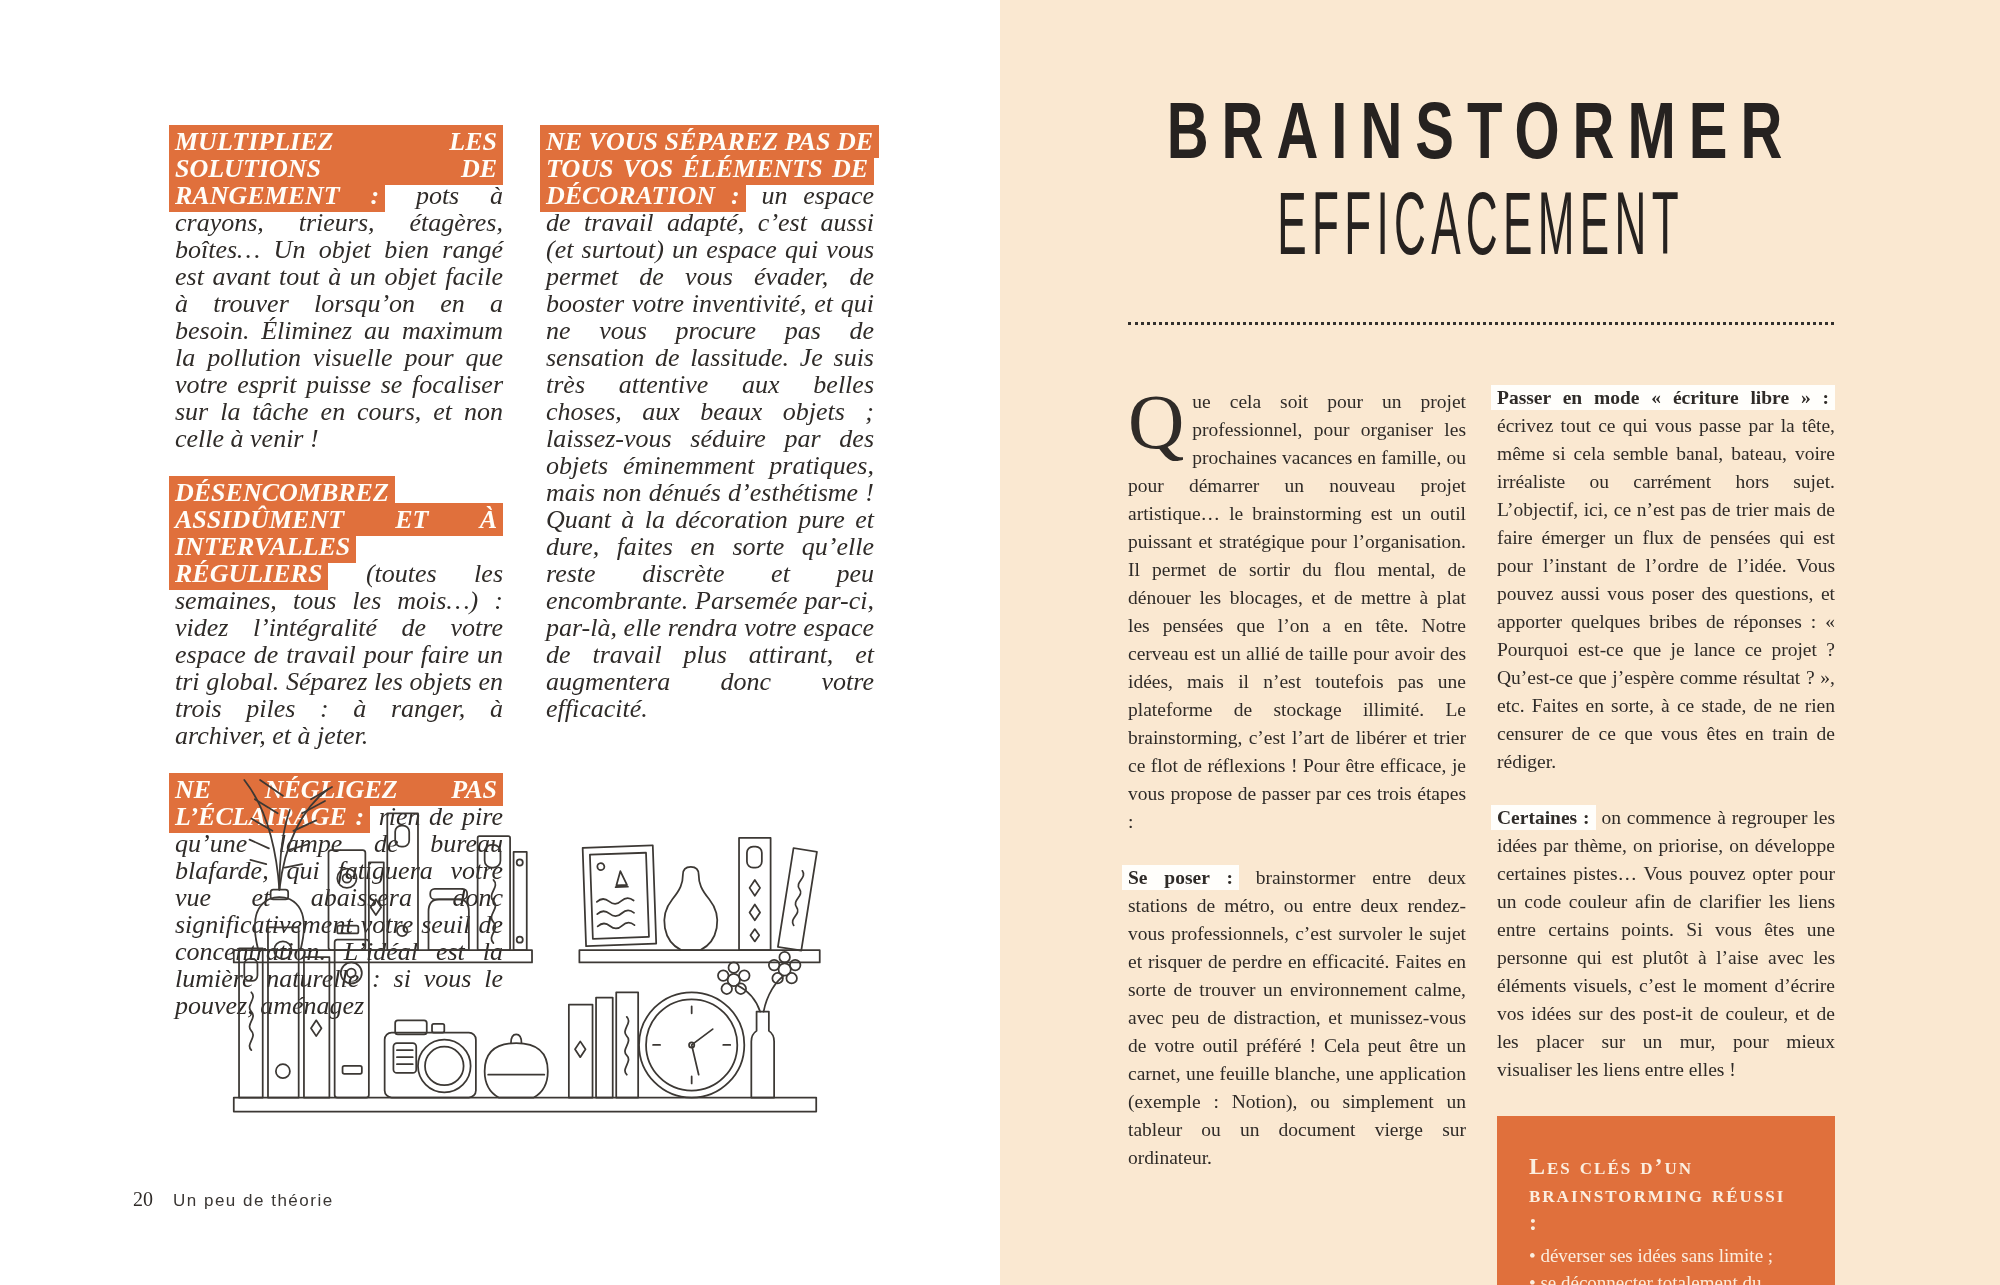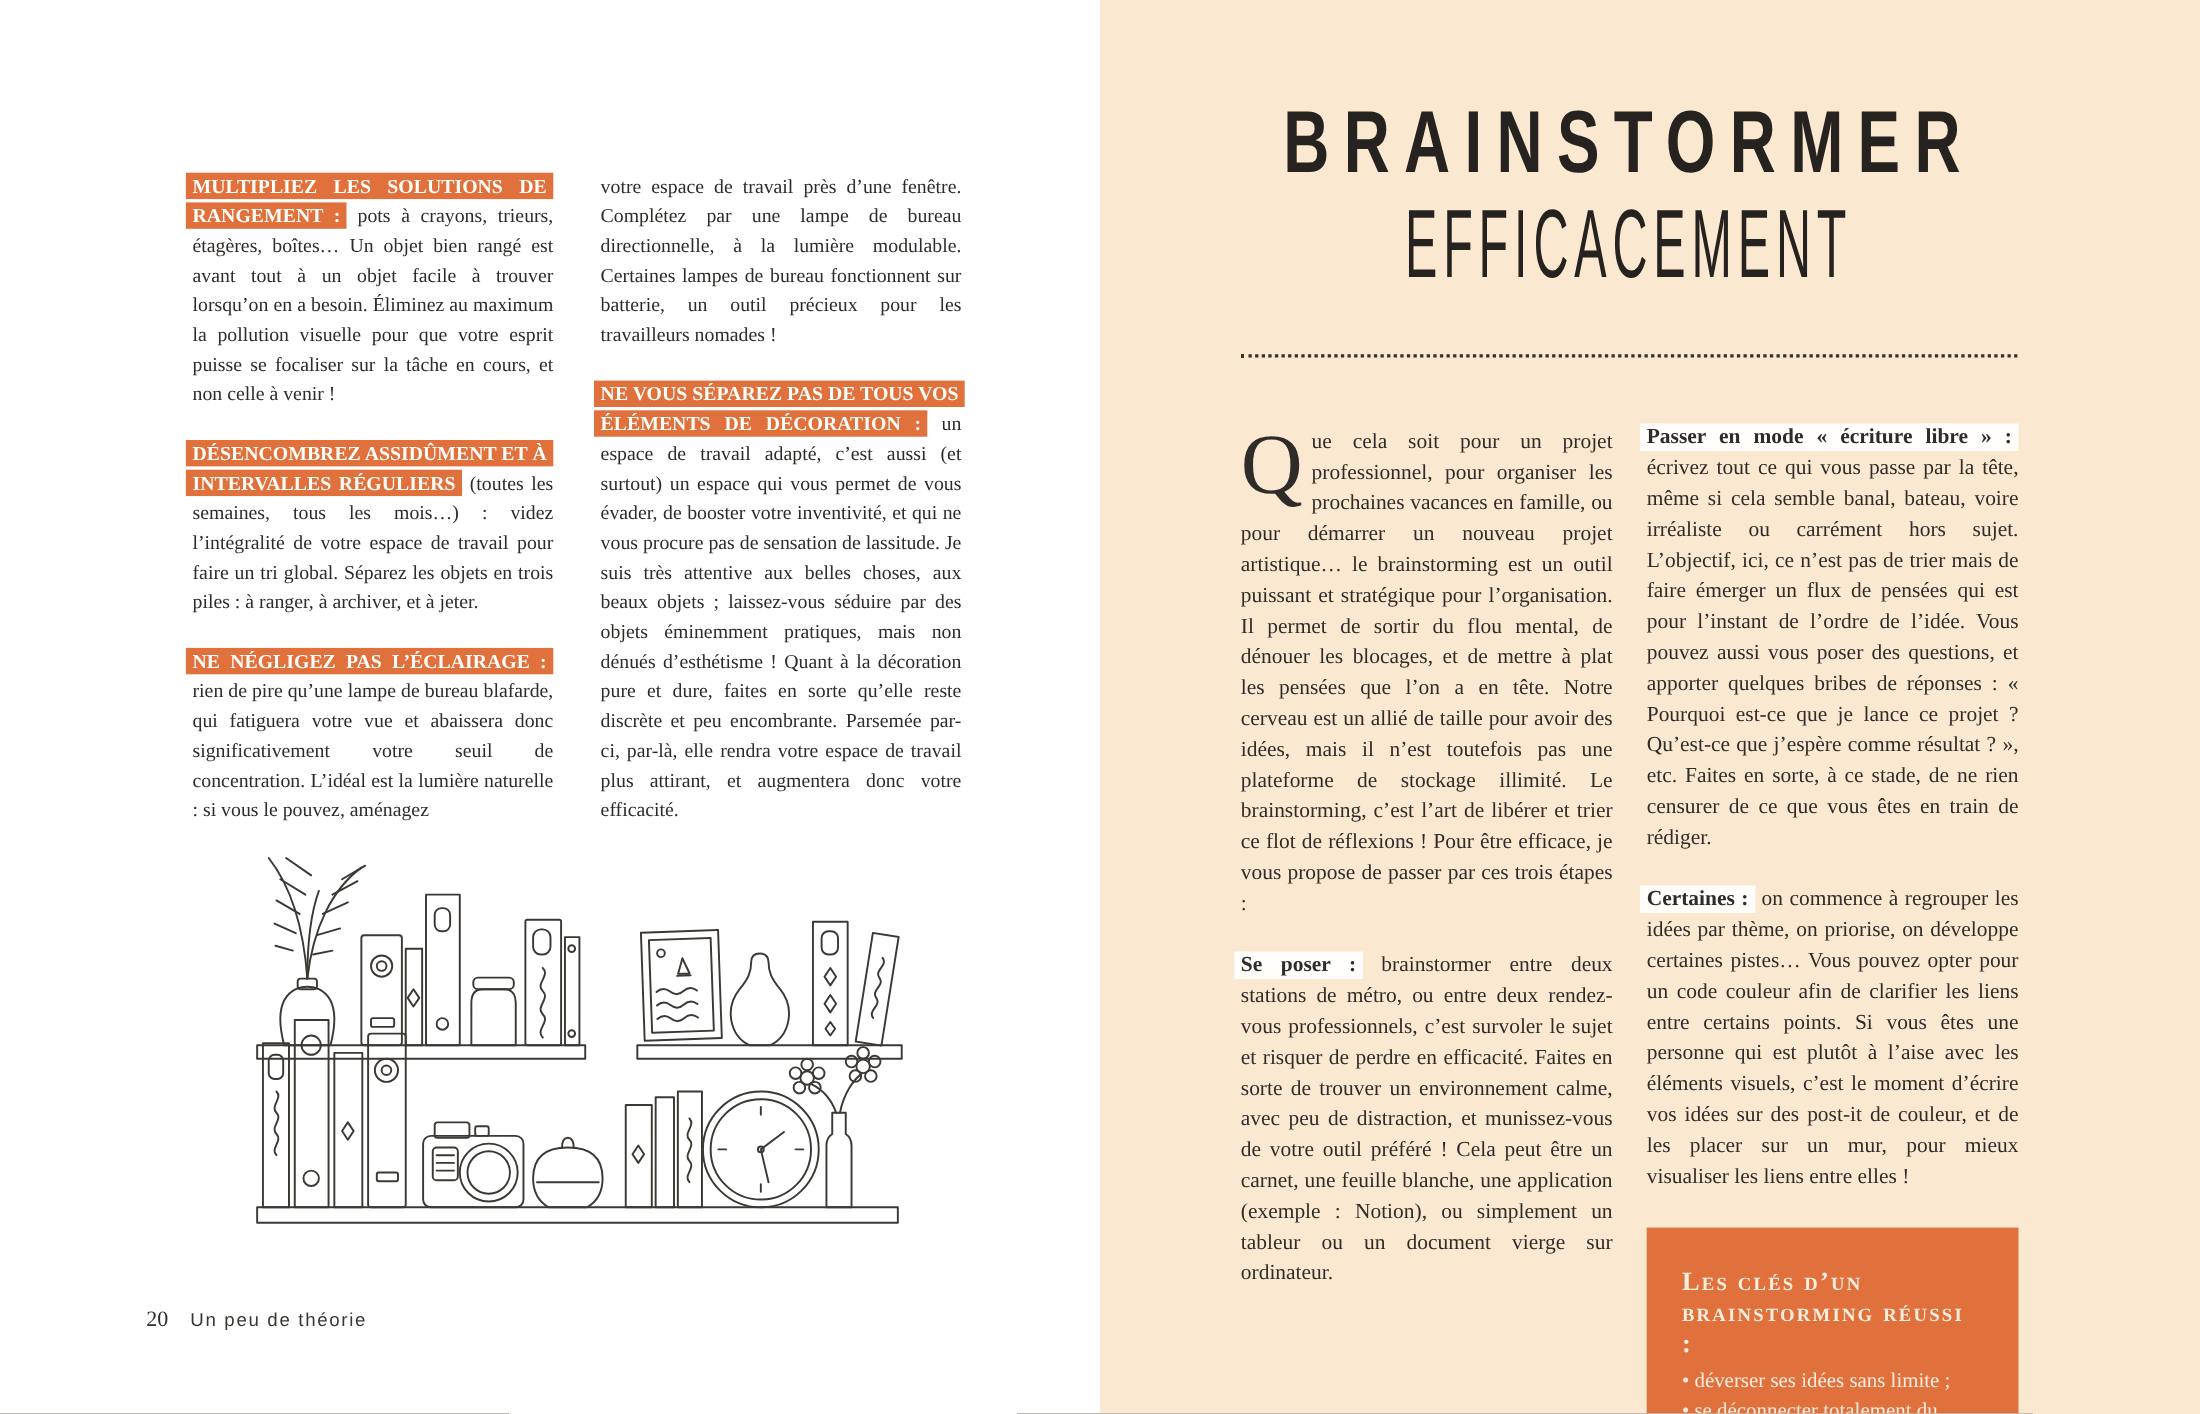--- a/index.html
+++ b/index.html
@@ -7,21 +7,21 @@
     --cream:#FAE8D1;
     --ink:#2F2B28;
   }
   html,body{margin:0;padding:0;background:#888;}
   .canvas{
     position:relative;width:2000px;height:1285px;background:#FFFFFF;
     overflow:hidden;font-family:"Liberation Serif", serif;color:var(--ink);
   }
   .right-page{position:absolute;left:1000px;top:0;width:1000px;height:1285px;background:var(--cream);}
   
-  .lcol{position:absolute;top:156px;width:328px;font-size:18px;line-height:27px;text-align:justify;hyphens:auto;}
+  .lcol{position:absolute;top:128px;width:328px;font-size:26px;line-height:27px;text-align:justify;hyphens:auto;font-style:italic;}
   .lcol1{left:175px;}
   .lcol2{left:546px;}
   .block{margin:0 0 27px 0;}
   .hl{
     background:var(--accent);color:#FFFDF8;font-weight:700;
     padding:2px 6px;margin-left:-6px;
     -webkit-box-decoration-break:clone;box-decoration-break:clone;
   }
   
   .illus{position:absolute;left:225px;top:628px;width:600px;height:518px;}
@@ -85,23 +85,20 @@
         <span class="hl">DÉSENCOMBREZ ASSIDÛMENT ET À INTERVALLES RÉGULIERS</span>
         <span>(toutes les semaines, tous les mois…) : videz l’intégralité de votre espace de travail pour faire un tri global. Séparez les objets en trois piles : à ranger, à archiver, et à jeter.</span>
       </p>
       <p class="block">
         <span class="hl">NE NÉGLIGEZ PAS L’ÉCLAIRAGE :</span>
         <span>rien de pire qu’une lampe de bureau blafarde, qui fatiguera votre vue et abaissera donc significativement votre seuil de concentration. L’idéal est la lumière naturelle : si vous le pouvez, aménagez</span>
       </p>
     </div>
 
     <div class="lcol lcol2">
-      <p class="block">
-        <span>votre espace de travail près d’une fenêtre. Complétez par une lampe de bureau directionnelle, à la lumière modulable. Certaines lampes de bureau fonctionnent sur batterie, un outil précieux pour les travailleurs nomades !</span>
-      </p>
       <p class="block">
         <span class="hl">NE VOUS SÉPAREZ PAS DE TOUS VOS ÉLÉMENTS DE DÉCORATION :</span>
         <span>un espace de travail adapté, c’est aussi (et surtout) un espace qui vous permet de vous évader, de booster votre inventivité, et qui ne vous procure pas de sensation de lassitude. Je suis très attentive aux belles choses, aux beaux objets ; laissez-vous séduire par des objets éminemment pratiques, mais non dénués d’esthétisme ! Quant à la décoration pure et dure, faites en sorte qu’elle reste discrète et peu encombrante. Parsemée par-ci, par-là, elle rendra votre espace de travail plus attirant, et augmentera donc votre efficacité.</span>
       </p>
     </div>
 
     <svg class="illus" viewBox="0 0 684 560" aria-hidden="true">
       <g stroke="#3C3834" stroke-width="2" fill="none" stroke-linecap="round" stroke-linejoin="round">
 
         <rect x="10" y="352" width="340" height="14"></rect>

